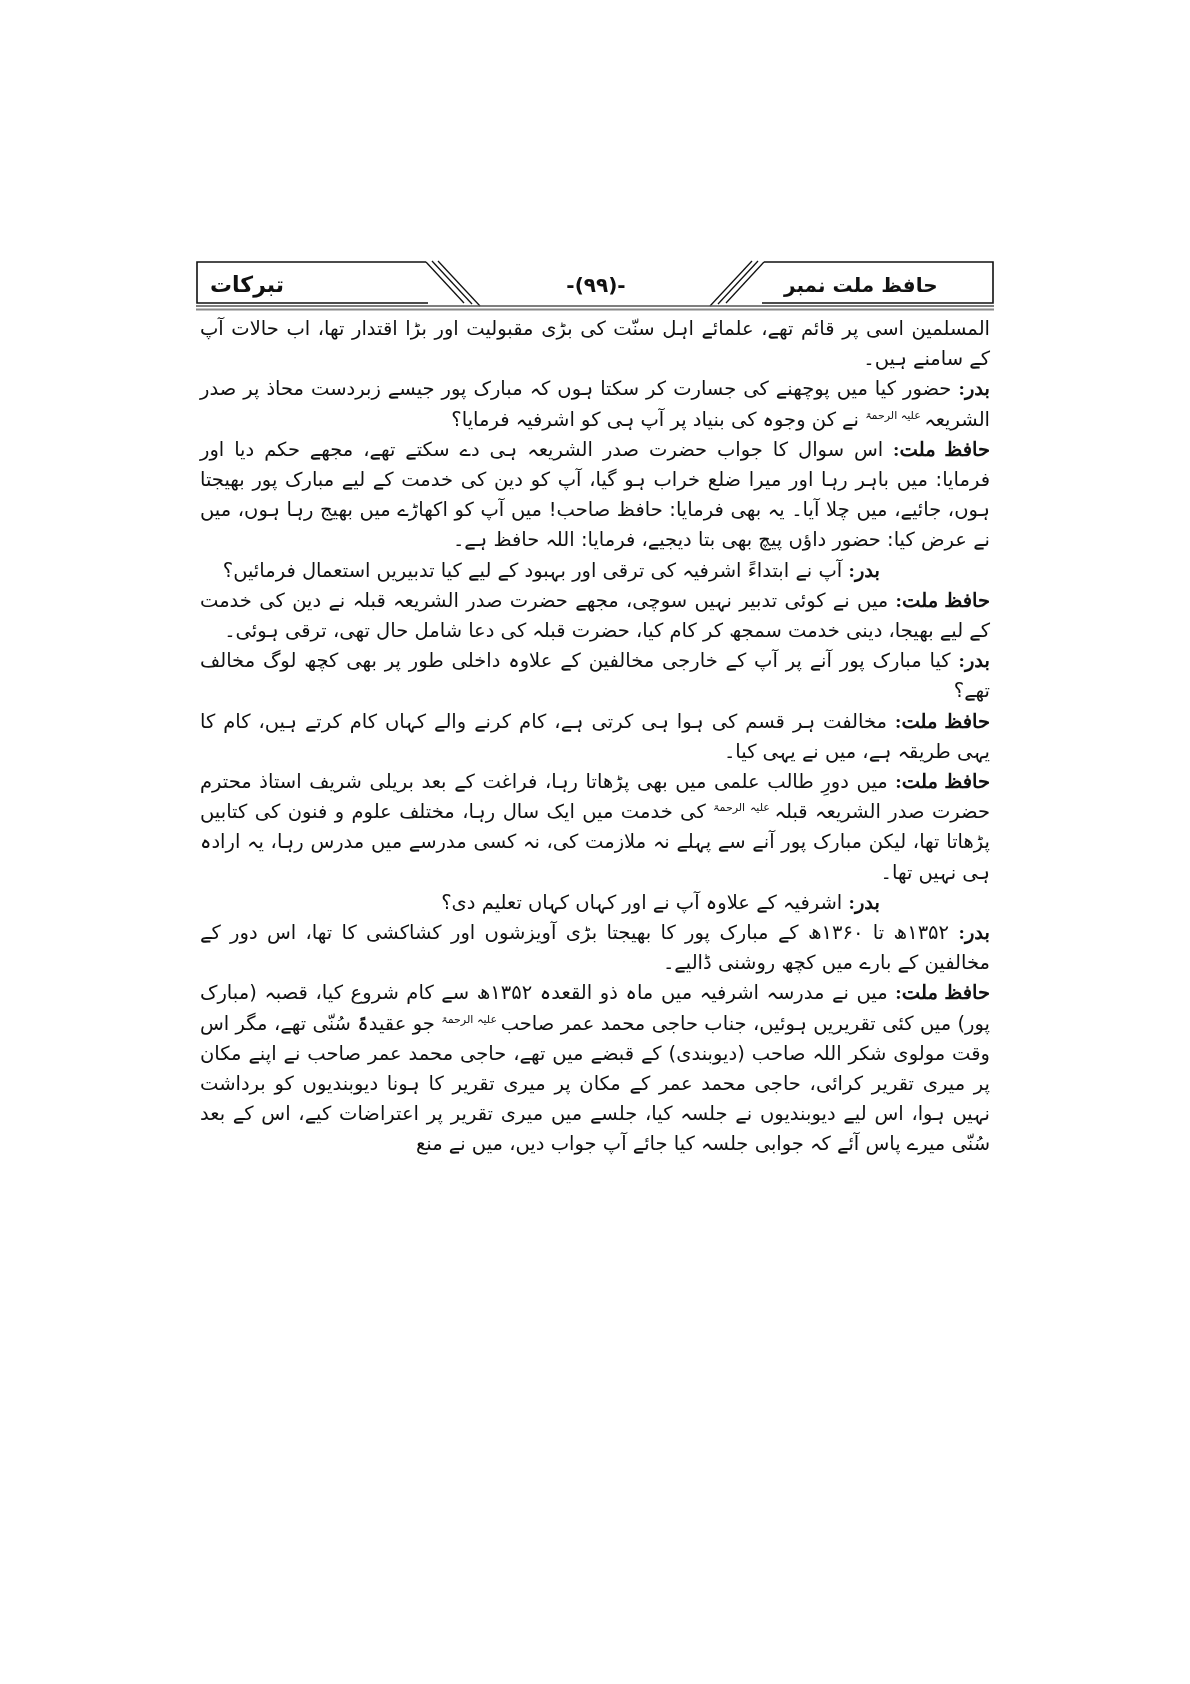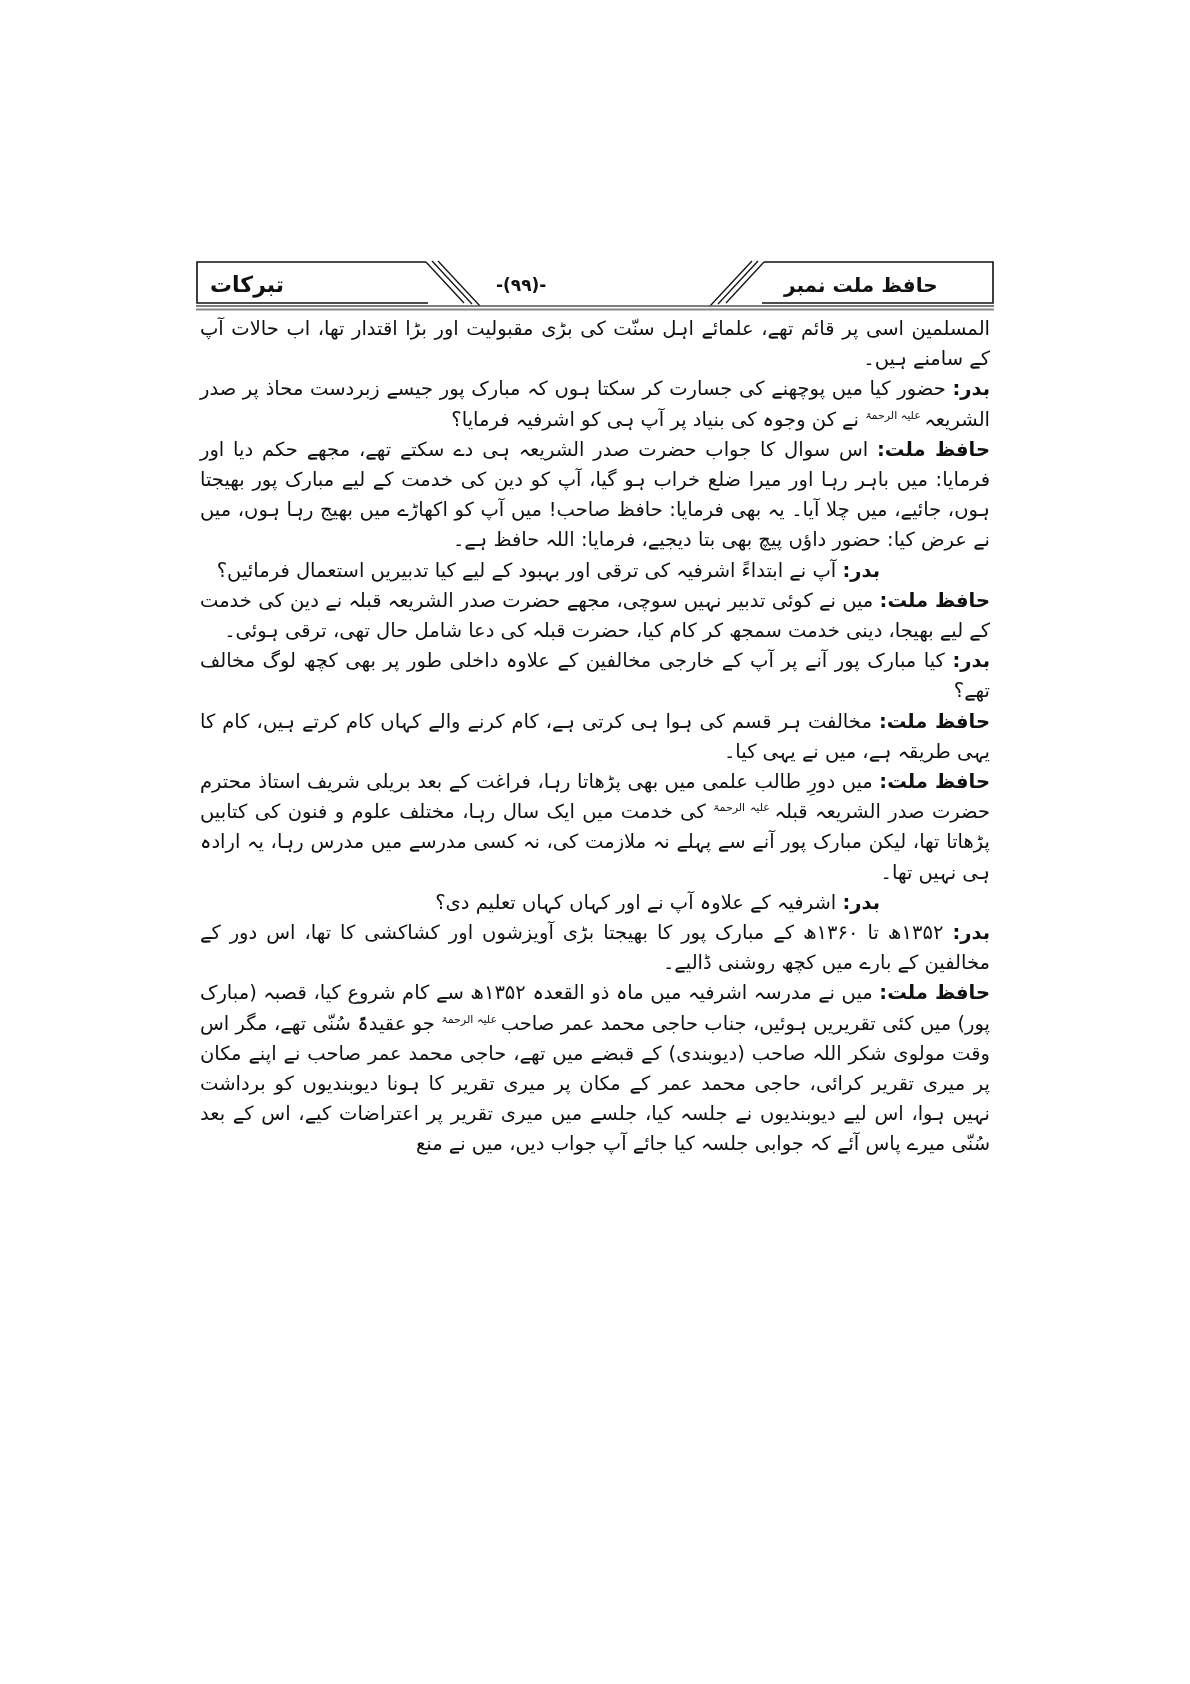--- a/index.html
+++ b/index.html
@@ -47,23 +47,24 @@
       font-size: 22px;
       line-height: 36px;
       white-space: nowrap;
     }
     .header-page-number {
       position: absolute;
       left: 300px;
       width: 200px;
       top: 6px;
       height: 36px;
+      text-align: center;
       font-family: "DejaVu Sans", sans-serif;
       font-weight: bold;
-      font-size: 17px;
+      font-size: 20px;
       line-height: 36px;
       direction: ltr;
       white-space: nowrap;
     }
     .header-right-title {
       position: absolute;
       right: 10px;
       top: 6px;
       width: 200px;
       height: 36px;
@@ -90,20 +91,21 @@
     .para {
       margin: 0;
       padding: 0;
       text-align-last: right;
     }
     .para.indent {
       padding-right: 110px;
     }
     .speaker {
       font-weight: bold;
+      font-family: Liberation Serif, serif;
     }
     .honorific {
       font-size: 11px;
       vertical-align: super;
       line-height: 0;
     }
   </style>
 </head>
 <body>
 

